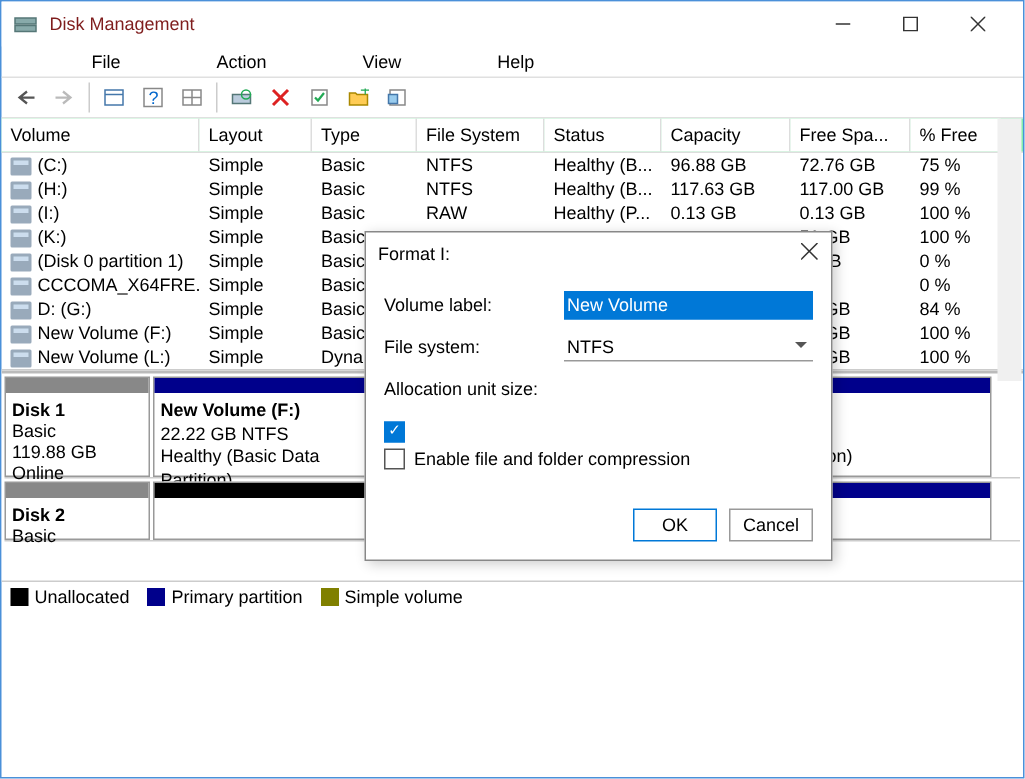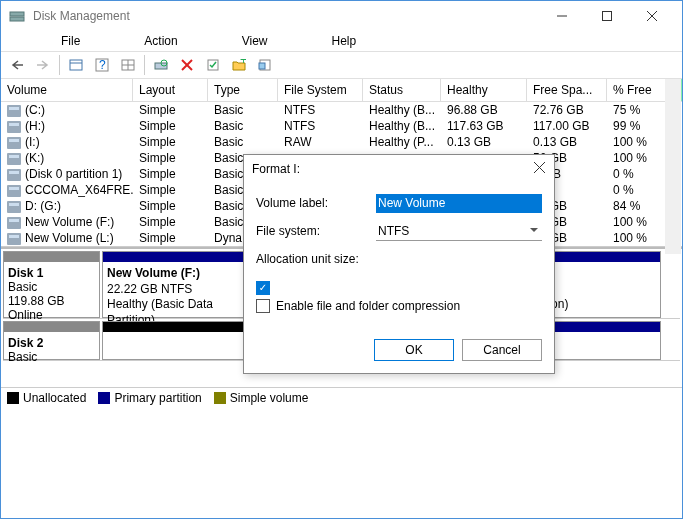--- a/index.html
+++ b/index.html
@@ -1,19 +1,19 @@
 <!DOCTYPE html>
 <html><head>
 <meta charset="utf-8">
 <style>
 * { box-sizing: border-box; margin: 0; padding: 0; font-family: "Segoe UI", Tahoma, sans-serif; font-size: 12px; }
 body { background: #fff; width: 683px; height: 519px; overflow: hidden; position: relative; border: 1px solid #4a90d9; }
 .titlebar { height: 30px; display: flex; align-items: center; padding: 0 8px; background: #fff; }
 .titlebar .icon { width: 16px; height: 16px; margin-right: 8px; }
-.titlebar .title { flex: 1; color: #737373; }
+.titlebar .title { flex: 1; color: #7f1d1d; }
 .winbtns { display: flex; }
 .winbtn { width: 45px; height: 30px; display: flex; align-items: center; justify-content: center; color: #666; }
 .menubar { height: 20px; display: flex; align-items: center; padding: 0 6px; gap: 2px; }
 .menubar span { padding: 2px 8px; margin-left: 46px; }
 .toolbar { height: 28px; border-top: 1px solid #e0e0e0; border-bottom: 1px solid #e0e0e0; display: flex; align-items: center; padding: 0 4px; gap: 2px; }
 .tbtn { width: 24px; height: 24px; display: flex; align-items: center; justify-content: center; border: 1px solid transparent; }
 .tsep { width: 1px; height: 20px; background: #ccc; margin: 0 2px; }
 .grid { border-bottom: 1px solid #ccc; }
 .ghead { display: flex; background: #86efac; border-bottom: 1px solid #ddd; }
 .ghead div { border-right: 1px solid #ddd; padding: 4px 6px; background: #fff; }
@@ -41,21 +41,21 @@
 .drow .field { flex: 1; }
 .tinput { width: 100%; border: none; border-bottom: 1px solid #0078d7; padding: 2px; background: #0078d7; color: #fff; }
 .tinput.sel { background: #0078d7; color: #fff; }
 .combo { width: 100%; border: none; border-bottom: 1px solid #999; padding: 2px 18px 2px 2px; background: #fff; position: relative; }
 .combo::after { content: ""; position: absolute; right: 4px; top: 6px; border: 4px solid transparent; border-top-color: #555; }
 .chkrow { display: flex; align-items: center; margin: 8px 0 4px 0; gap: 6px; }
 .chk { width: 14px; height: 14px; border: 1px solid #555; display: inline-flex; align-items: center; justify-content: center; }
 .chk.on { background: #0078d7; border-color: #0078d7; }
 .chk.on::after { content: "✓"; color: #fff; font-size: 10px; line-height: 1; }
 .dbtns { display: flex; justify-content: flex-end; gap: 8px; margin-top: 26px; }
-.dbtn { width: 80px; height: 22px; border: 1px solid #0078d7; background: #fff; display: flex; align-items: center; justify-content: center; }
+.dbtn { width: 56px; height: 22px; border: 1px solid #0078d7; background: #fff; display: flex; align-items: center; justify-content: center; }
 .dbtn.secondary { border-color: #999; }
 .scrollbar { position: absolute; right: 1px; top: 78px; width: 16px; height: 175px; background: #f0f0f0; }
 </style>
 </head>
 <body>
 
 <div class="titlebar">
   <span class="icon">
     <svg width="16" height="16">
         <rect x="1" y="4" width="14" height="4" fill="#8aa" stroke="#577"></rect>
@@ -154,21 +154,21 @@
     </div>
 </div>
 
 <div class="grid">
   <div class="ghead">
     <div class="c0">Volume</div>
     <div class="c1">Layout</div>
     <div class="c2">Type</div>
     <div class="c3">File System</div>
     <div class="c4">Status</div>
-    <div class="c5">Healthy</div>
+    <div class="c5">Capacity</div>
     <div class="c6">Free Spa...</div>
     <div class="c7">% Free</div>
   </div>
   <div id="gridrows">
       <div class="grow">
         <div class="cell c0"><span class="vicon"></span>(C:)</div>
         <div class="cell c1">Simple</div>
         <div class="cell c2">Basic</div>
         <div class="cell c3">NTFS</div>
         <div class="cell c4">Healthy (B...</div>

